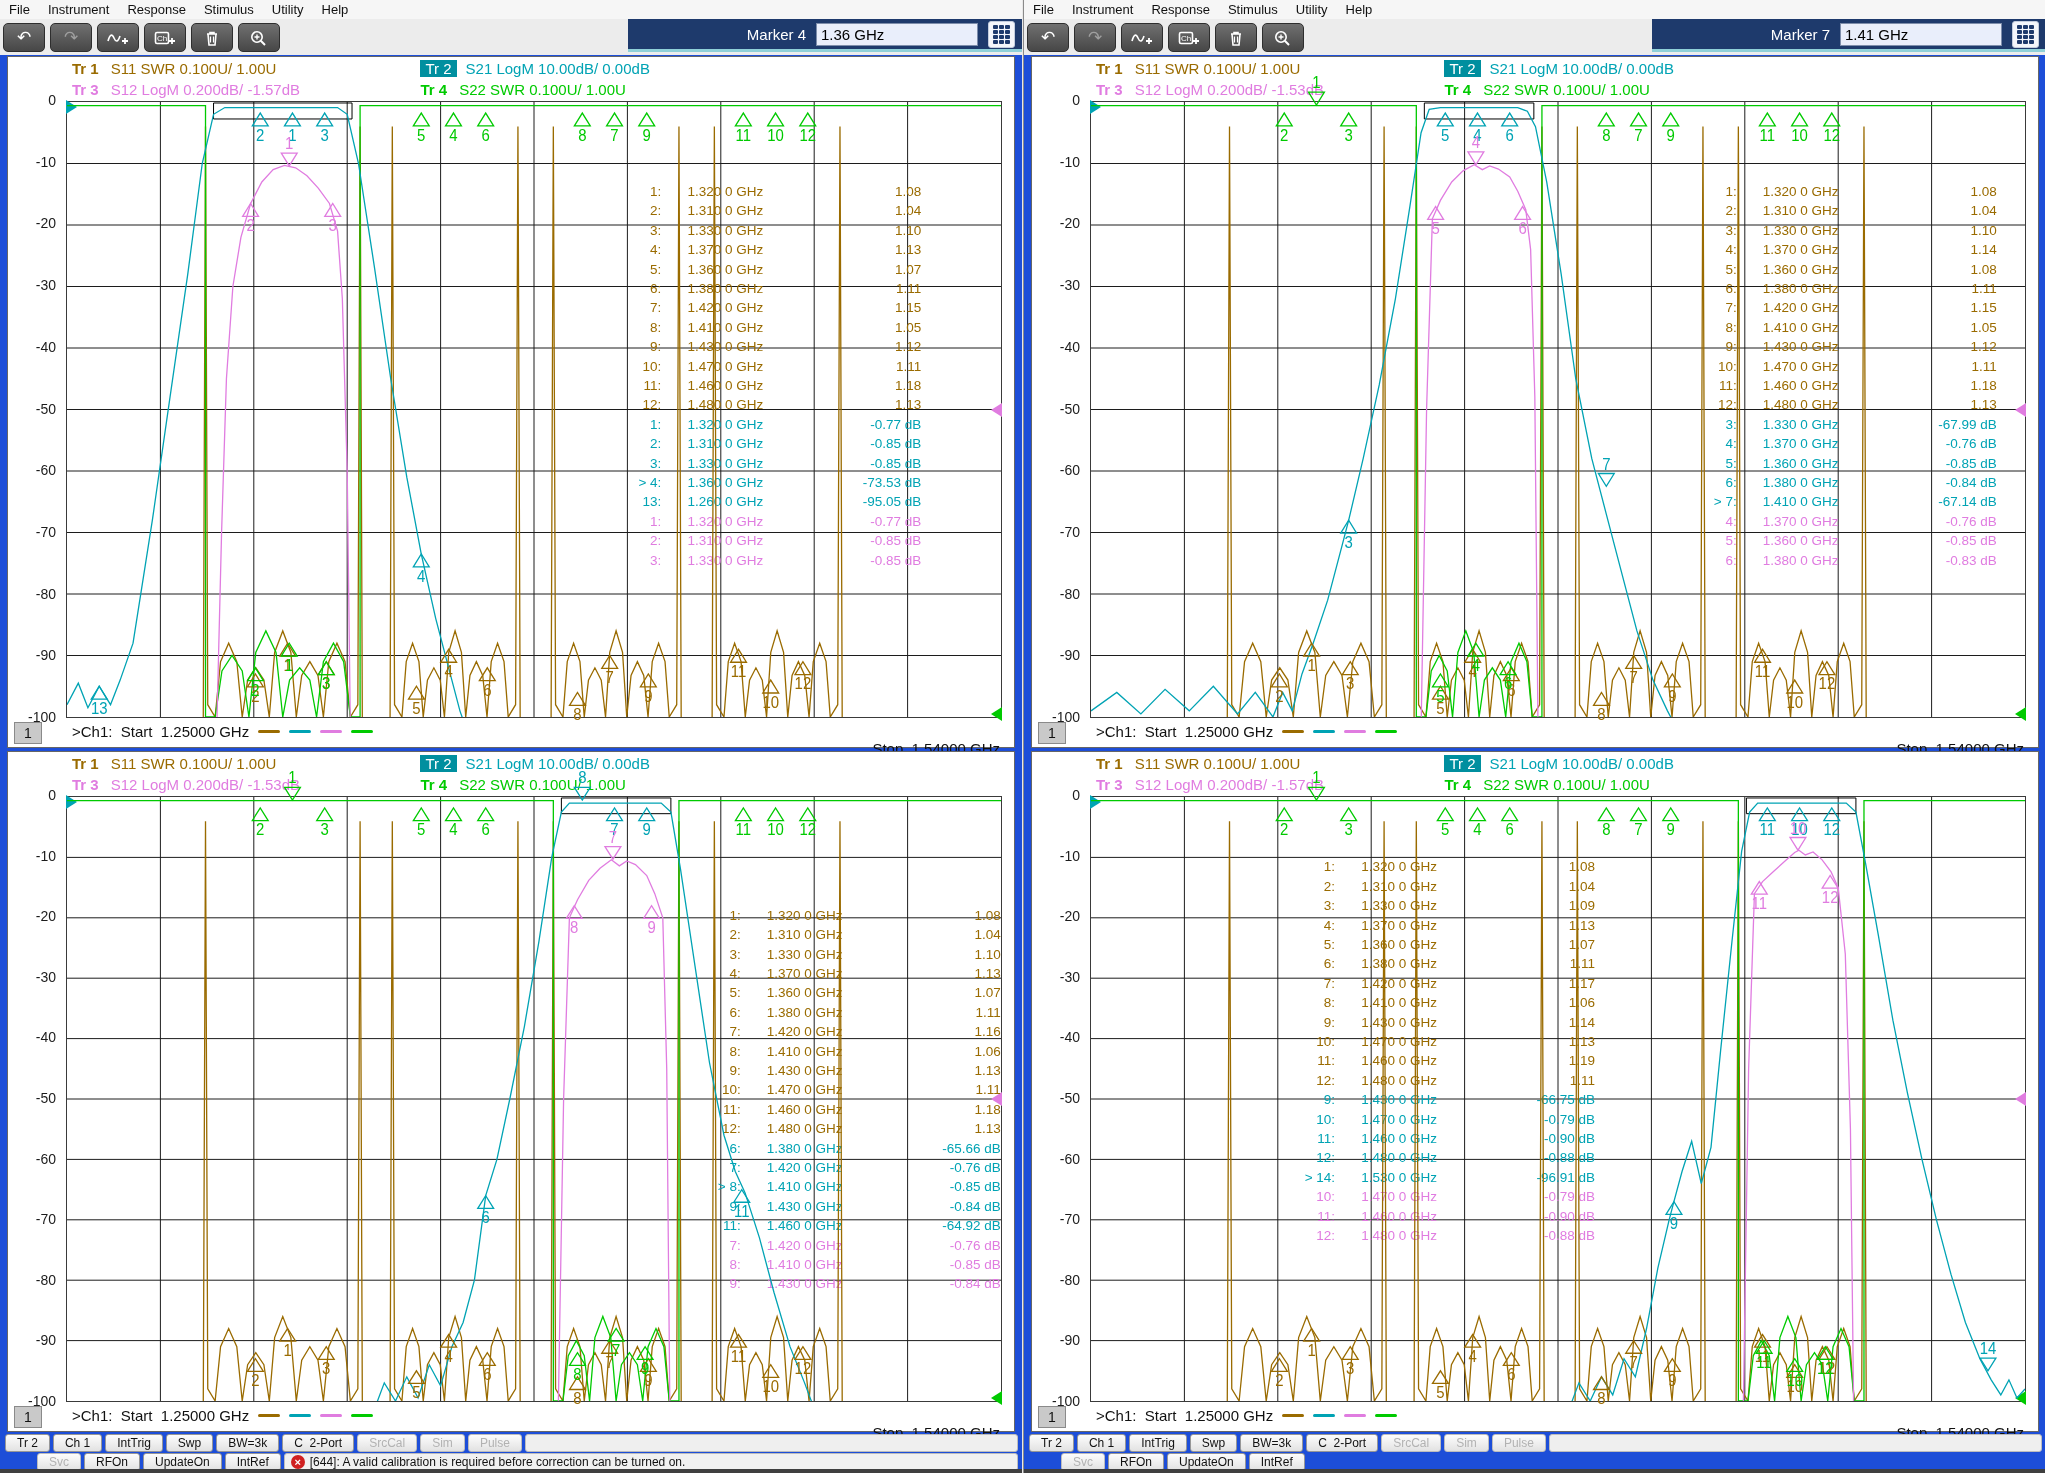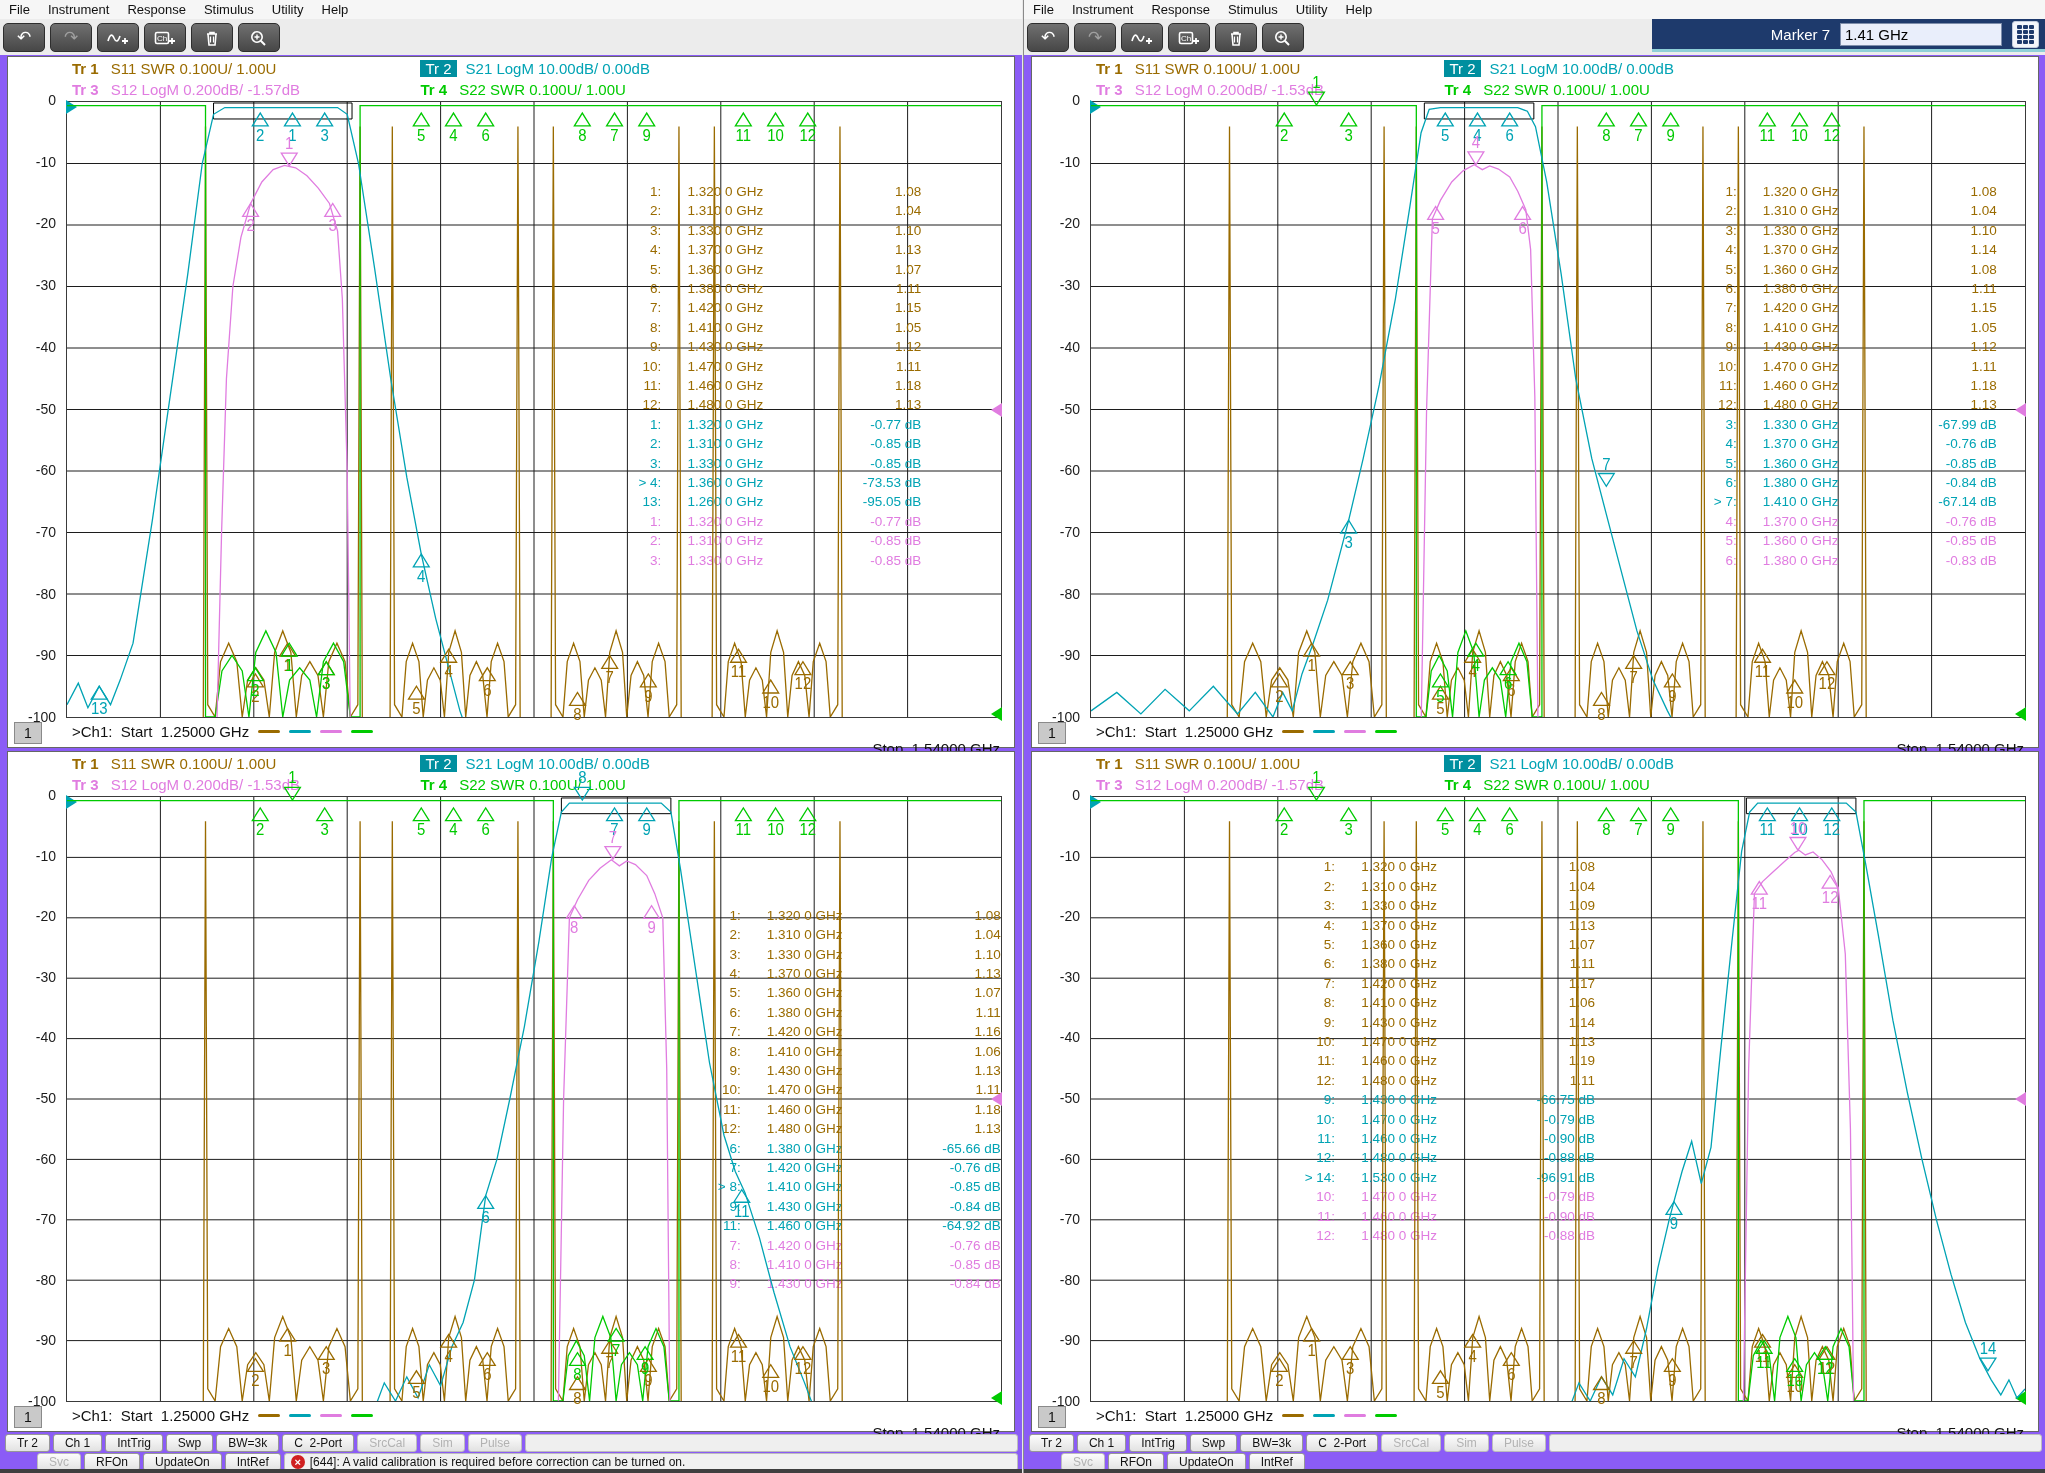--- a/index.html
+++ b/index.html
@@ -1,18 +1,18 @@
 <!DOCTYPE html>
 <html><head>
 <meta charset="utf-8">
 <style>
   html,body{margin:0;padding:0;background:#d9d9d9;}
   .app{position:relative;width:2045px;height:1473px;background:#e8e8e8;
        font-family:"Liberation Sans","DejaVu Sans",sans-serif;color:#111;overflow:hidden;}
-  .win{position:absolute;top:0;height:1473px;width:1022px;background:#8b5cf6;overflow:hidden;}
+  .win{position:absolute;top:0;height:1473px;width:1022px;background:#1d4ed8;overflow:hidden;}
   #win0{left:0;}
   #win1{left:1023px;border-left:1px solid #8a8a8a;}
   
   .menubar{position:absolute;top:0;left:0;right:0;height:19px;background:#f6f6f6;
            display:flex;align-items:center;font-size:13px;border-bottom:1px solid #e2e2e2;}
   .mitem{padding:0 9px;cursor:default;}
   
   .toolbar{position:absolute;top:19px;left:0;right:0;height:36px;background:#ececec;}
   .tbtn{position:relative;display:inline-flex;align-items:center;justify-content:center;
         width:40px;height:27px;margin:4px 2px 0 3px;vertical-align:top;
@@ -100,20 +100,37 @@
             <path d="M6 5 h10 M9 5 V3.5 h4 V5" fill="none" stroke="#fff" stroke-width="1.6"></path>
             <path d="M7 5 l1 11 h6 l1 -11" fill="none" stroke="#fff" stroke-width="1.6"></path>
             <path d="M9.5 7.5 v6 M12.5 7.5 v6" stroke="#fff" stroke-width="1.2"></path>
           </svg>
         </div><div class="tbtn">
           <svg width="22" height="18" viewBox="0 0 22 18">
             <circle cx="9" cy="8" r="5.2" fill="none" stroke="#fff" stroke-width="1.6"></circle>
             <path d="M12.8 11.8 L17 16" stroke="#fff" stroke-width="2"></path>
             <path d="M6.5 8 h5 M9 5.5 v5" stroke="#fff" stroke-width="1.4"></path>
           </svg>
+        </div><div class="marker-panel">
+          <span class="mlabel">Marker 4</span>
+          <input class="minput" value="1.36 GHz" style="">
+          <div class="keypad">
+            <i></i>
+            <i></i>
+            <i></i>
+            <i></i>
+            <i></i>
+            <i></i>
+            <i></i>
+            <i></i>
+            <i></i>
+            <i></i>
+            <i></i>
+            <i></i>
+          </div>
         </div></div>
       <div class="chart ch1">
         <div class="hdr"><span class="hcolL"><span class="trid c-s11">Tr 1</span><span class="c-s11">S11 SWR 0.100U/ 1.00U</span></span><span class="hcolR"><span class="chip">Tr 2</span><span class="c-s21">S21 LogM 10.00dB/ 0.00dB</span></span></div>
         <div class="hdr"><span class="hcolL"><span class="trid c-s12">Tr 3</span><span class="c-s12">S12 LogM 0.200dB/ -1.57dB</span></span><span class="hcolR"><span class="trid c-s22">Tr 4</span><span class="c-s22">S22 SWR 0.100U/ 1.00U</span></span></div>
         <div class="plotwrap">
           <div class="gutter">
             <div class="ylab" style="top: 0%;">0</div>
             <div class="ylab" style="top: 10%;">-10</div>
             <div class="ylab" style="top: 20%;">-20</div>
             <div class="ylab" style="top: 30%;">-30</div>

